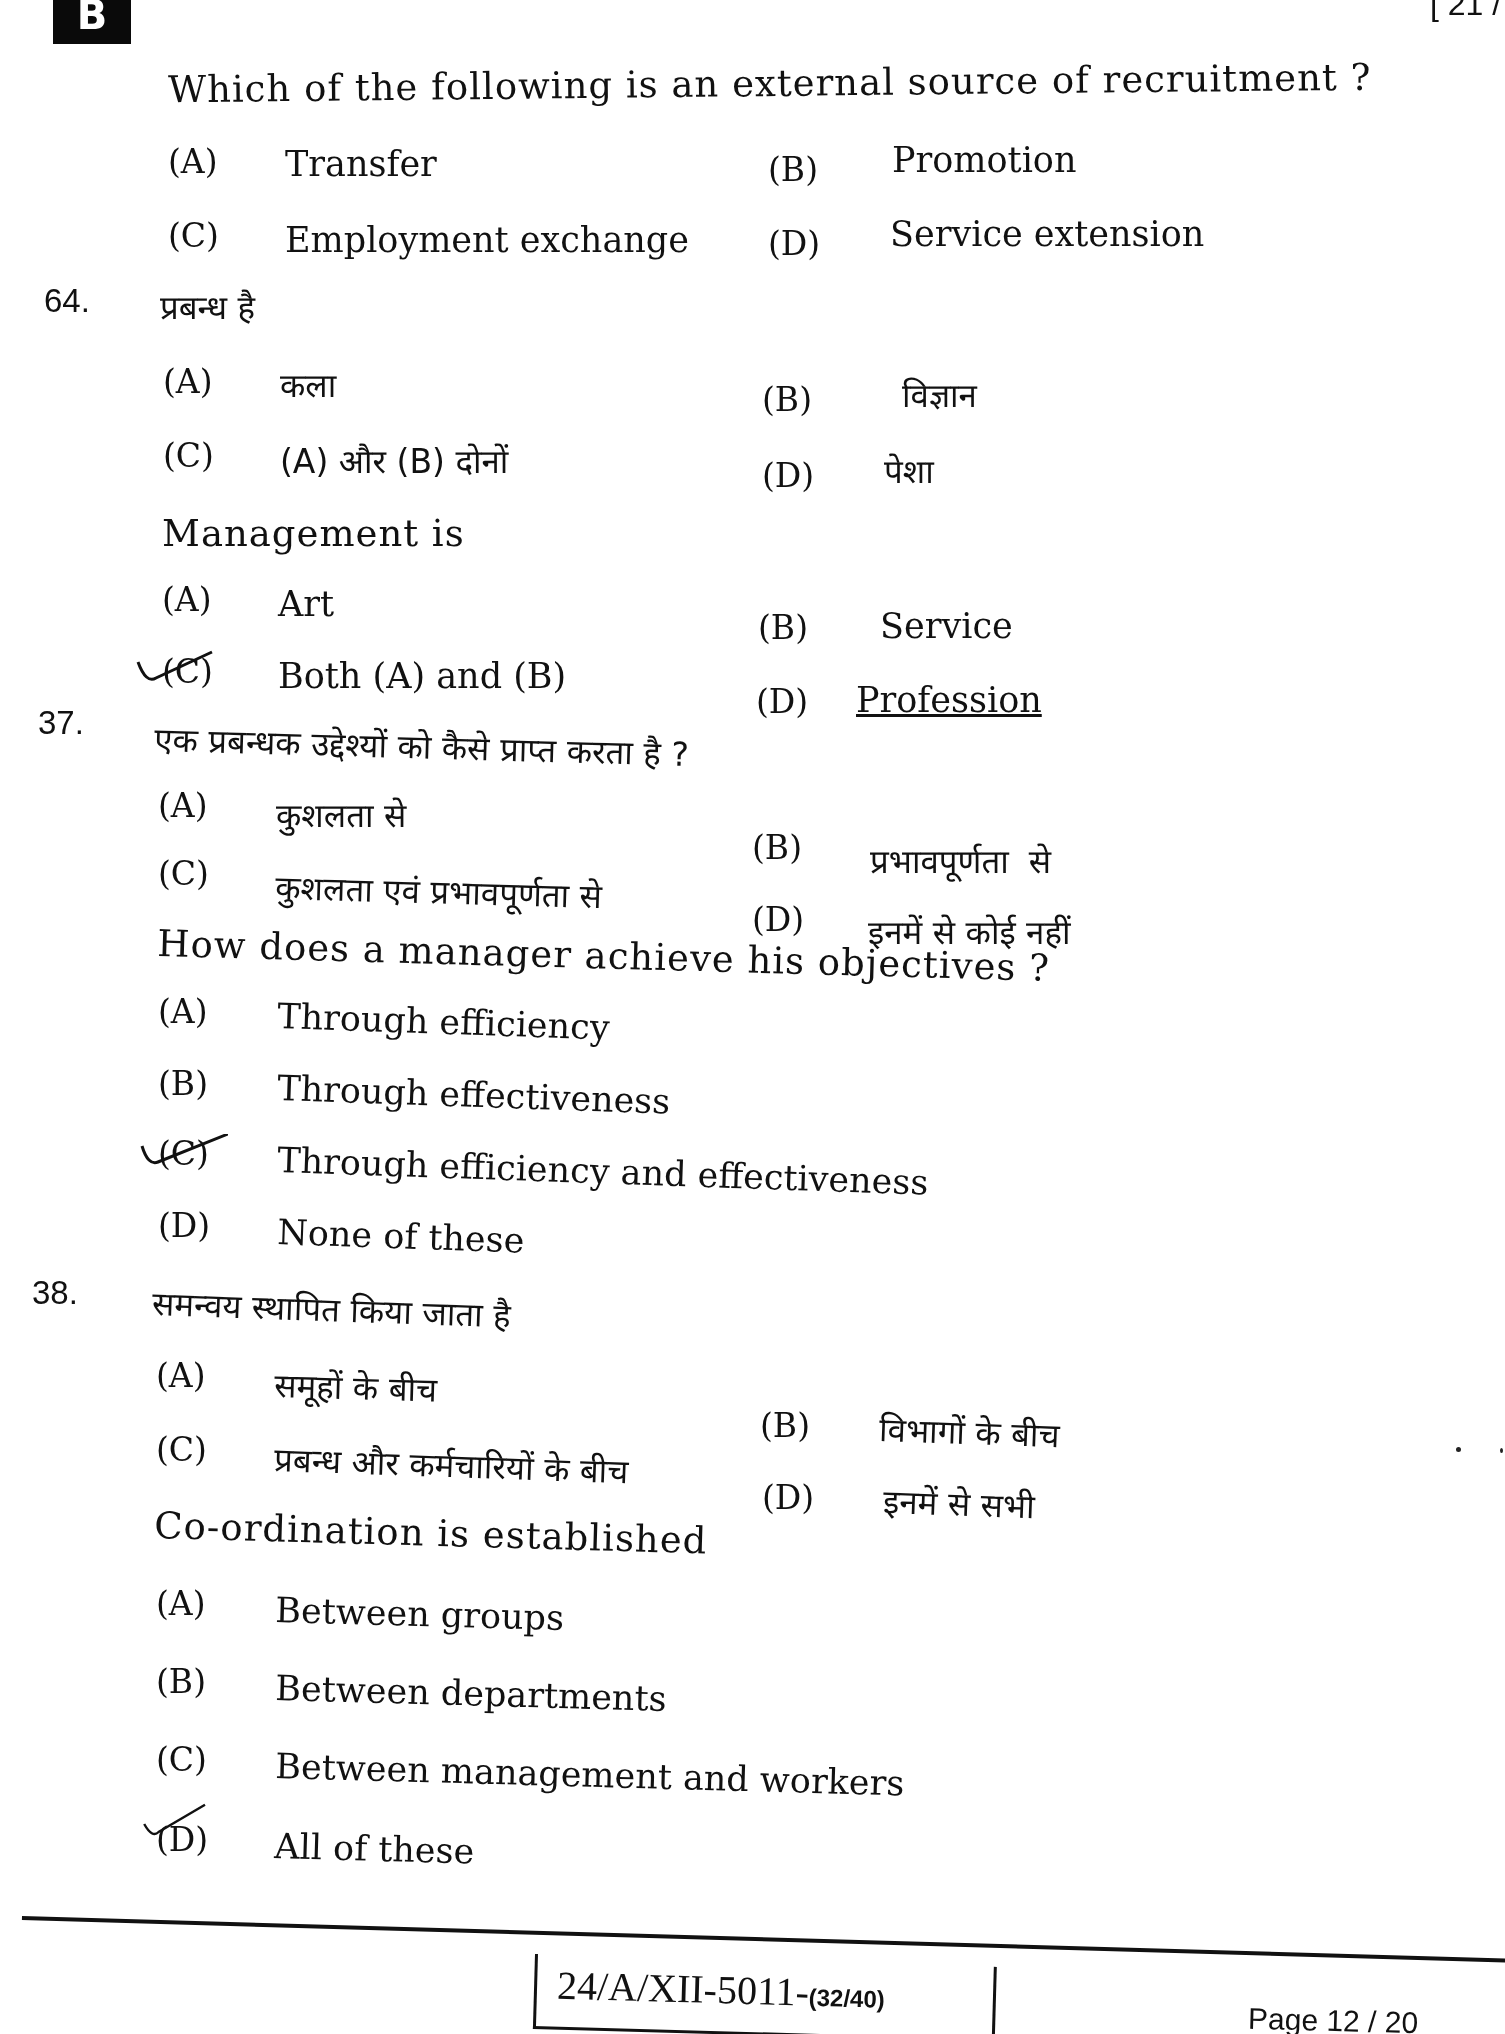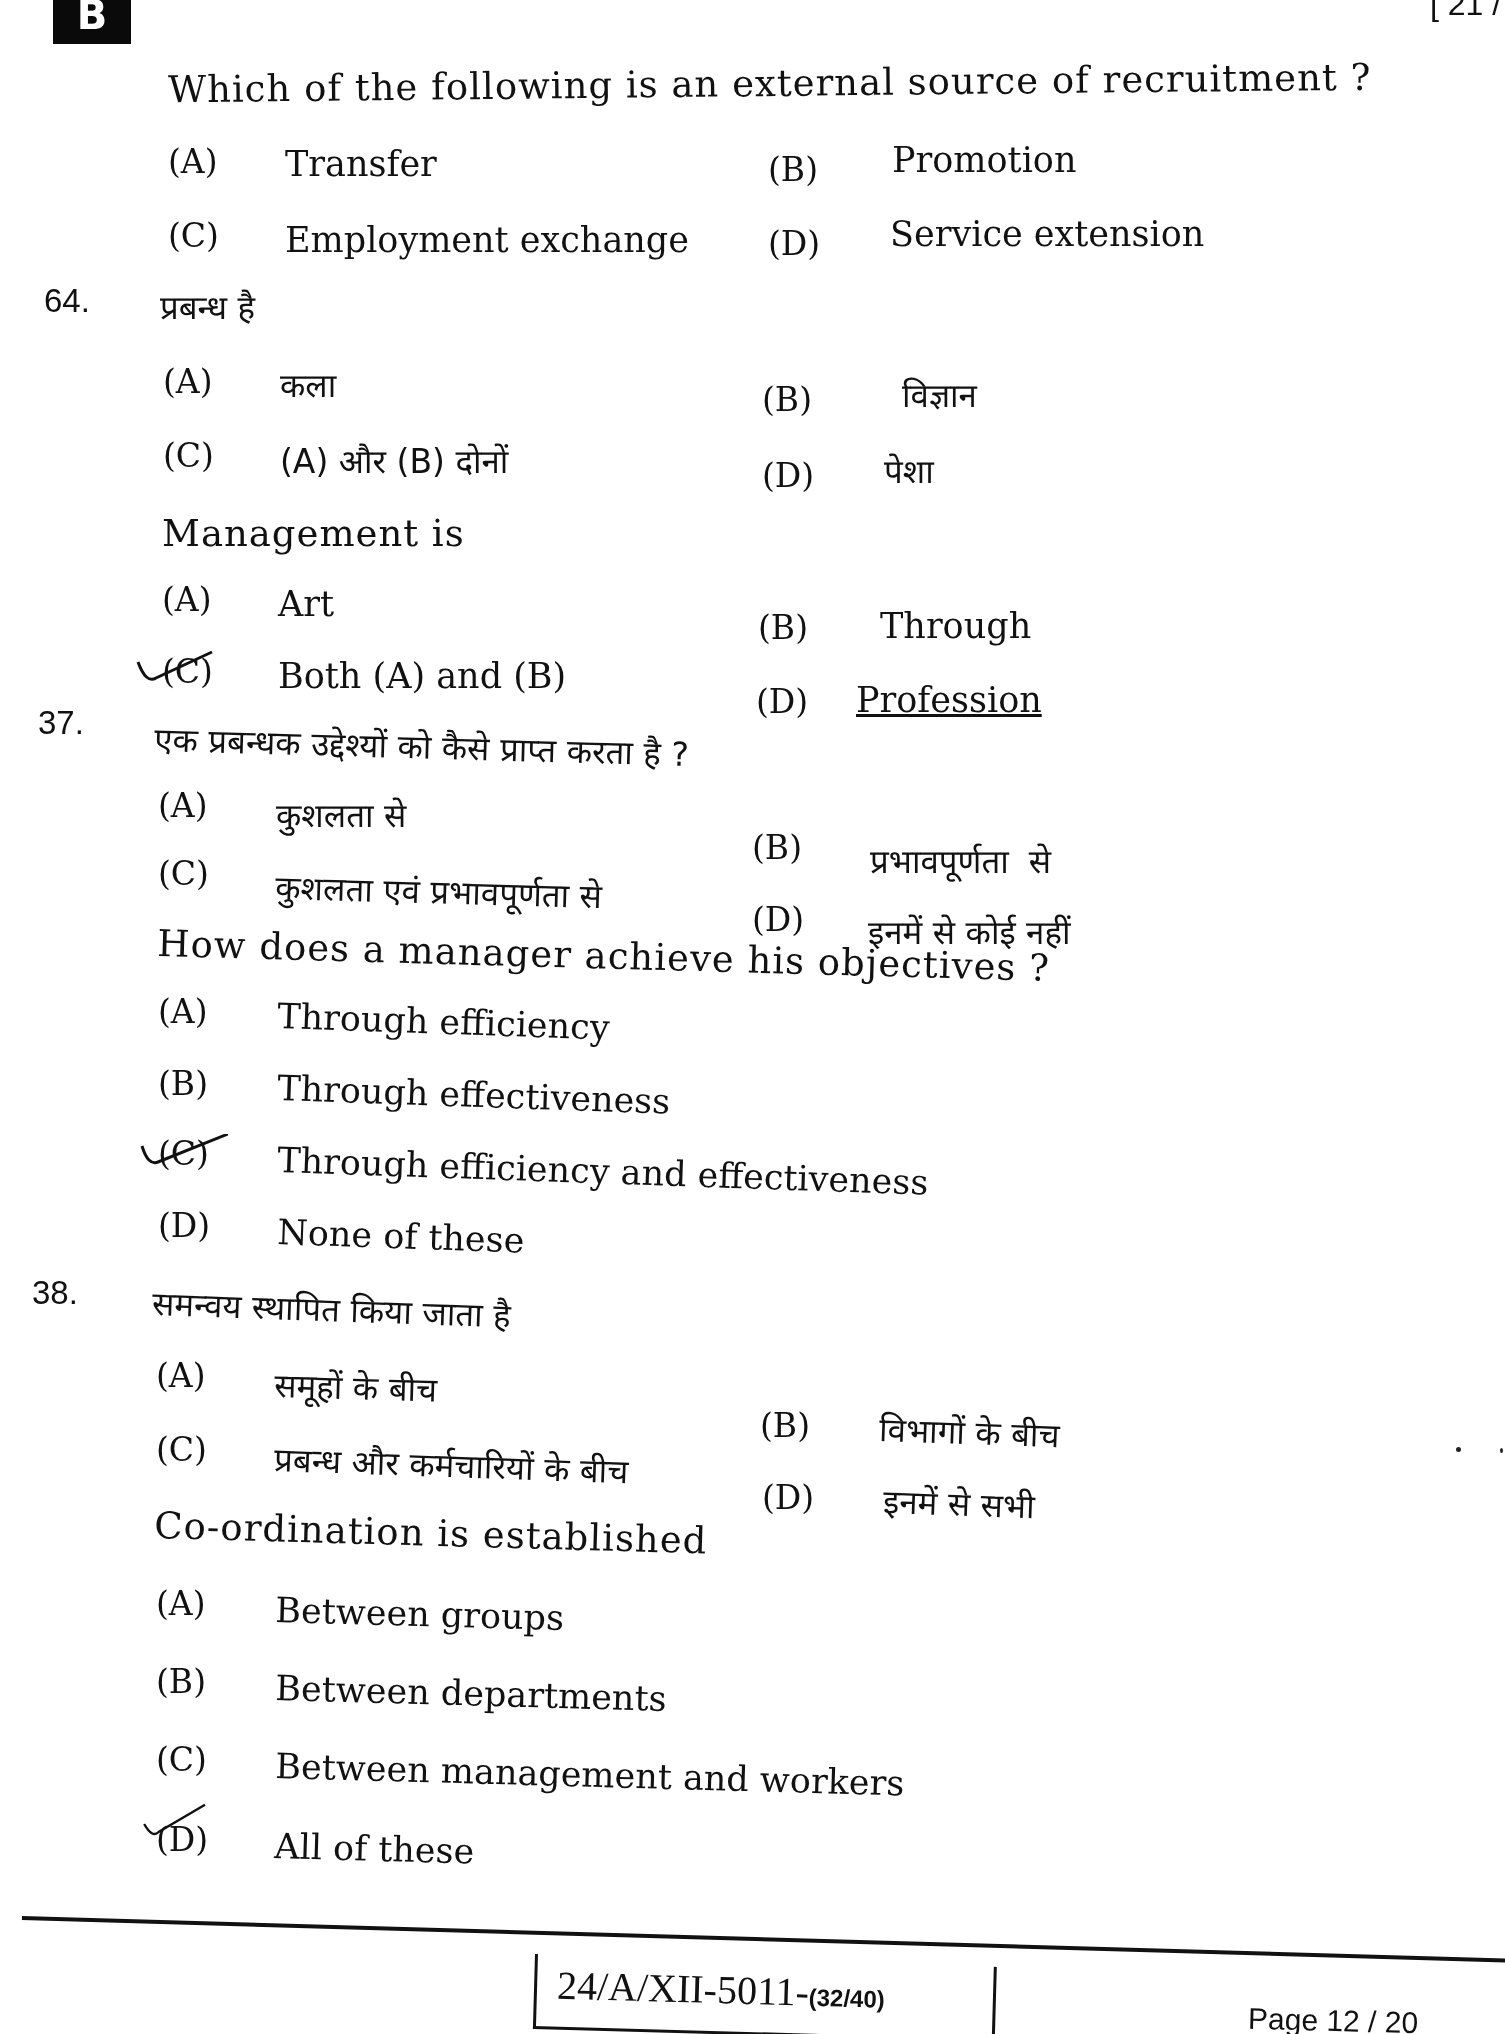--- a/index.html
+++ b/index.html
@@ -59,21 +59,21 @@
 <div class="abs hi" style="left:884px; top:372px;margin-left:18px;">विज्ञान</div>
 <div class="abs lbl" style="left:163px; top:436px;">(C)</div>
 <div class="abs hi" style="left:280px; top:438px;">(A) और (B) दोनों</div>
 <div class="abs lbl" style="left:762px; top:456px;">(D)</div>
 <div class="abs hi" style="left:884px; top:448px;">पेशा</div>
 
 <div class="abs q" style="left:162px; top:512px;">Management is</div>
 <div class="abs lbl" style="left:162px; top:580px;">(A)</div>
 <div class="abs opt" style="left:278px; top:584px;">Art</div>
 <div class="abs lbl" style="left:758px; top:608px;">(B)</div>
-<div class="abs opt" style="left:880px; top:606px;">Through</div>
+<div class="abs opt" style="left:880px; top:606px;">Service</div>
 <div class="abs lbl" style="left:162px; top:652px;">(C)</div>
 <svg class="tick" style="left:132px; top:648px;" viewBox="0 0 90 40">
     <path d="M6 14 Q14 36 24 30 L80 4" stroke="#111" stroke-width="3" fill="none"></path>
   </svg>
 <div class="abs opt" style="left:278px; top:656px;">Both (A) and (B)</div>
 <div class="abs lbl" style="left:756px; top:682px;">(D)</div>
 <div class="abs opt" style="left:856px; top:680px;text-decoration:underline;">Profession</div>
 
 <div class="abs num" style="left:38px; top:704px;">37.</div>
 <div class="abs hi" style="left:155px; top:716px; transform:rotate(1.6deg); transform-origin:0 0;">एक प्रबन्धक उद्देश्यों को कैसे प्राप्त करता है ?</div>

